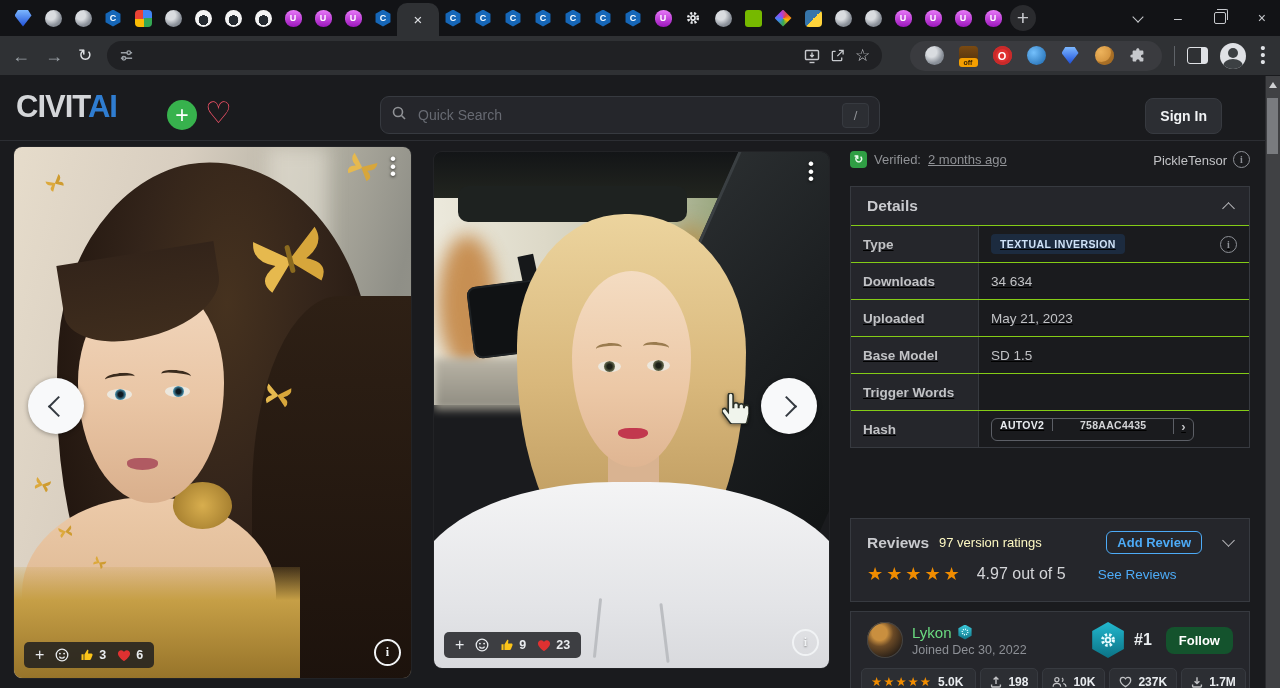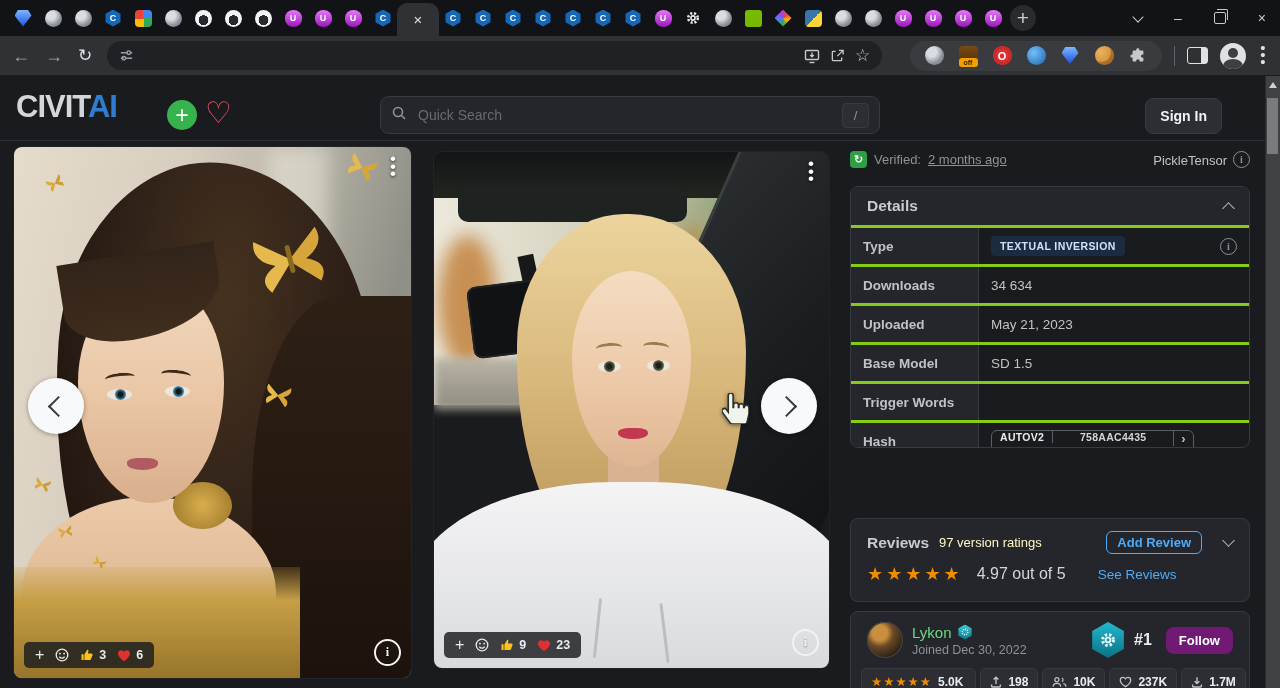--- a/index.html
+++ b/index.html
@@ -112,28 +112,28 @@
   .cursor{position:absolute;left:722px;top:252px;z-index:20;pointer-events:none;}
   
   .rpanel{position:absolute;left:850px;top:0;width:400px;height:547px;}
   .vrow{position:absolute;left:0;right:0;top:8px;height:20px;display:flex;align-items:center;gap:7px;color:#909296;font-size:13px;}
   .vbadge{width:17px;height:17px;border-radius:4px;background:#2f9e44;color:#eafbee;font-size:11px;display:flex;
           align-items:center;justify-content:center;font-weight:bold;}
   .vtime{text-decoration:underline;cursor:pointer;color:#909296;}
   .vright{margin-left:auto;display:flex;align-items:flex-end;gap:6px;color:#c1c2c5;}
   .icircle{width:15px;height:15px;border:1.4px solid #8d9096;border-radius:50%;color:#8d9096;font-size:10px;
            display:flex;align-items:center;justify-content:center;font-family:"Liberation Serif",serif;font-weight:bold;cursor:pointer;}
-  .dcard{position:absolute;left:0;right:0;border:1px solid #373a40;border-radius:8px;overflow:hidden;background:#1a1b1e;}
+  .dcard{position:absolute;left:0;right:0;border:1px solid #373a40;border-radius:0;overflow:hidden;background:#1a1b1e;}
   .details{top:45px;height:260px;}
   .dhead{height:38px;background:#25262b;display:flex;align-items:center;justify-content:space-between;
          padding:0 16px;color:#c9cace;font-size:15.5px;font-weight:600;cursor:pointer;}
   .acc-chev{width:8px;height:8px;border-right:1.8px solid #b9babe;border-bottom:1.8px solid #b9babe;}
   .up{transform:rotate(-135deg);margin-top:4px;}
   .down{transform:rotate(45deg);margin-top:-4px;}
-  .drow{display:grid;grid-template-columns:128px 1fr;border-top:3px solid #84cc16;height:36px;}
+  .drow{display:grid;grid-template-columns:128px 1fr;border-top:1px solid #84cc16;height:36px;text-decoration:underline;}
   .dlabel{background:#25262b;border-right:1px solid #373a40;display:flex;align-items:center;padding:0 12px;
           color:#c1c2c5;font-size:13.5px;font-weight:600;}
   .dvalue{display:flex;align-items:center;padding:0 12px;color:#c1c2c5;font-size:13.5px;gap:6px;}
   .badge-blue{background:#1c2b3f;color:#cfe2f7;font-size:10.5px;font-weight:bold;letter-spacing:.4px;
               padding:4px 9px;border-radius:4px;cursor:pointer;}
   .badge-purple{background:#3b2a61;color:#cdb6ff;font-size:10.5px;font-weight:bold;letter-spacing:.4px;
                 padding:4px 8px;border-radius:4px;display:flex;align-items:center;gap:5px;cursor:pointer;}
   .hashpill{display:flex;align-items:flex-start;border:1px solid #5c5f66;border-radius:6px;overflow:hidden;height:21px;cursor:pointer;}
   .hseg{display:flex;align-items:center;padding:0 8px;font-size:10.5px;color:#e9ecef;font-weight:bold;letter-spacing:.3px;}
   .hseg+.hseg{border-left:1px solid #5c5f66;}
@@ -159,21 +159,21 @@
            background:radial-gradient(circle at 35% 30%,#c98f3f 0 22%,#6b4a26 40%,#2b2118 75%);box-shadow:inset 0 0 0 1px #444;}
   .cmeta{margin-left:9px;}
   .cname{color:#6bdb81;font-size:15px;font-weight:400;display:flex;align-items:center;gap:6px;cursor:pointer;}
   .minihex{width:15px;height:15px;background:linear-gradient(180deg,#3bc9db,#0b7285);
            clip-path:polygon(50% 0,94% 25%,94% 75%,50% 100%,6% 75%,6% 25%);display:flex;align-items:center;justify-content:center;}
   .cjoined{color:#8d9096;font-size:12.5px;margin-top:2px;}
   .crankwrap{margin-left:auto;display:flex;align-items:center;gap:8px;}
   .rankhex{width:36px;height:36px;background:linear-gradient(180deg,#22b8cf,#0b7285);
            clip-path:polygon(50% 0,94% 25%,94% 75%,50% 100%,6% 75%,6% 25%);display:flex;align-items:center;justify-content:center;}
   .ranknum{color:#e9ecef;font-size:16px;font-weight:bold;}
-  .followbtn{background:#701a75;color:#fff;font-size:13px;font-weight:600;border:none;border-radius:8px;
+  .followbtn{background:#14532d;color:#fff;font-size:13px;font-weight:600;border:none;border-radius:8px;
              padding:6px 13px;cursor:pointer;margin-left:6px;}
   .statrow{display:flex;gap:4px;margin-top:10px;padding:0 2px;}
   .statpill{height:25px;background:#2c2e33;border:1px solid #373a40;border-radius:5px;display:flex;align-items:center;
             gap:6px;padding:0 9px;color:#e9ecef;font-size:12px;font-weight:bold;cursor:pointer;}
   .pillstars{color:#f08c00;font-size:12.5px;letter-spacing:1px;font-weight:normal;}
   .statpill.first{padding-right:12px;}
   
   .c1bg{inset:0;background:linear-gradient(105deg,#e6dccb 0%,#d8cec0 32%,#b2afa2 58%,#8f8f87 78%,#9b998d 100%);}
   .c1band{left:64%;top:0;width:15%;height:100%;background:rgba(242,238,226,.5);filter:blur(9px);}
   .c1hair{left:10%;top:3%;width:80%;height:94%;border-radius:46% 54% 58% 42%/38% 46% 54% 62%;

